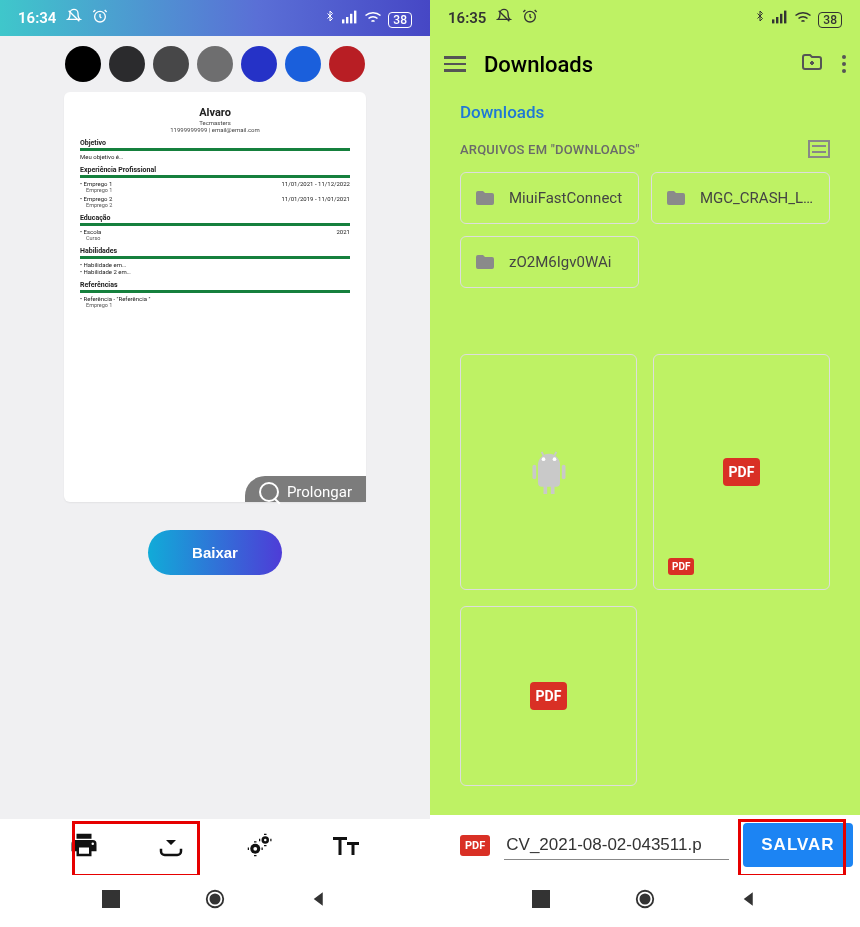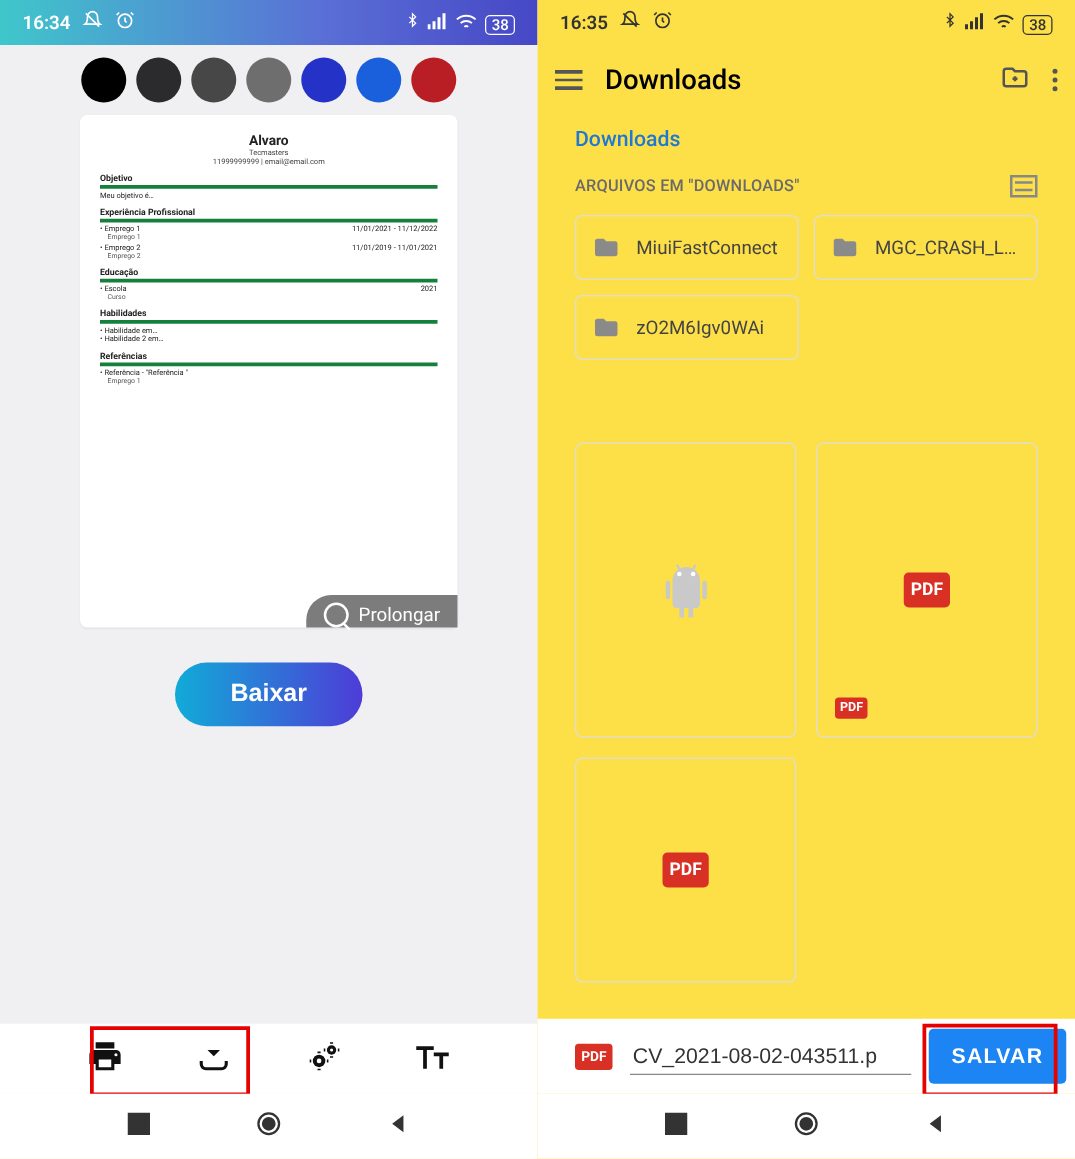--- a/index.html
+++ b/index.html
@@ -102,21 +102,21 @@
       content: ""; position: absolute; width: 8px; height: 2px; background: #fff;
       bottom: -2px; right: -4px; transform: rotate(45deg);
     }
     .baixar-wrap { display: flex; justify-content: center; margin-top: 28px; }
     .baixar {
       background: linear-gradient(90deg, #11abd8 0%, #4e3cd7 100%);
       color: #fff;
       border: none;
       border-radius: 28px;
       padding: 14px 44px;
-      font-size: 20px;
+      font-size: 15px;
       font-weight: 600;
     }
     .bottom-tools {
       position: absolute;
       bottom: 52px;
       left: 0; right: 0;
       background: #fff;
       height: 56px;
       display: flex;
       align-items: center;
@@ -131,21 +131,21 @@
       position: absolute;
       bottom: 0; left: 0; right: 0;
       height: 52px;
       background: #fff;
       display: flex;
       align-items: center;
       justify-content: space-around;
       padding: 0 60px;
     }
     
-    .screen-right { background: #fde047; }
+    .screen-right { background: #bef264; }
     .status-bar-right { color: #333; }
     .dl-header {
       height: 56px;
       display: flex;
       align-items: center;
       padding: 0 14px;
       gap: 18px;
     }
     .dl-title { font-size: 22px; font-weight: 500; flex: 1; }
     .breadcrumb {

